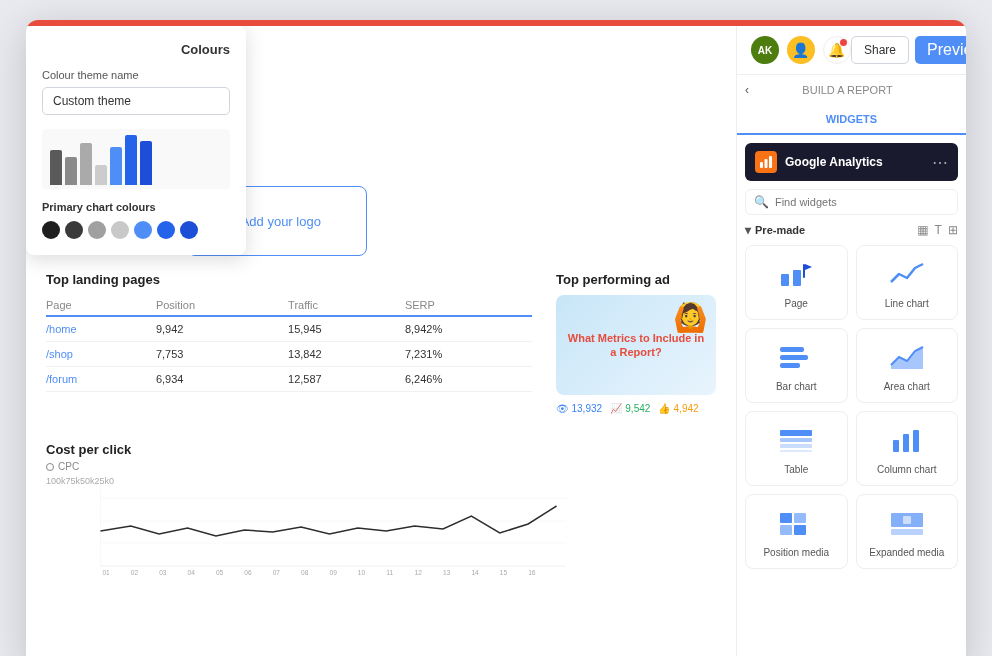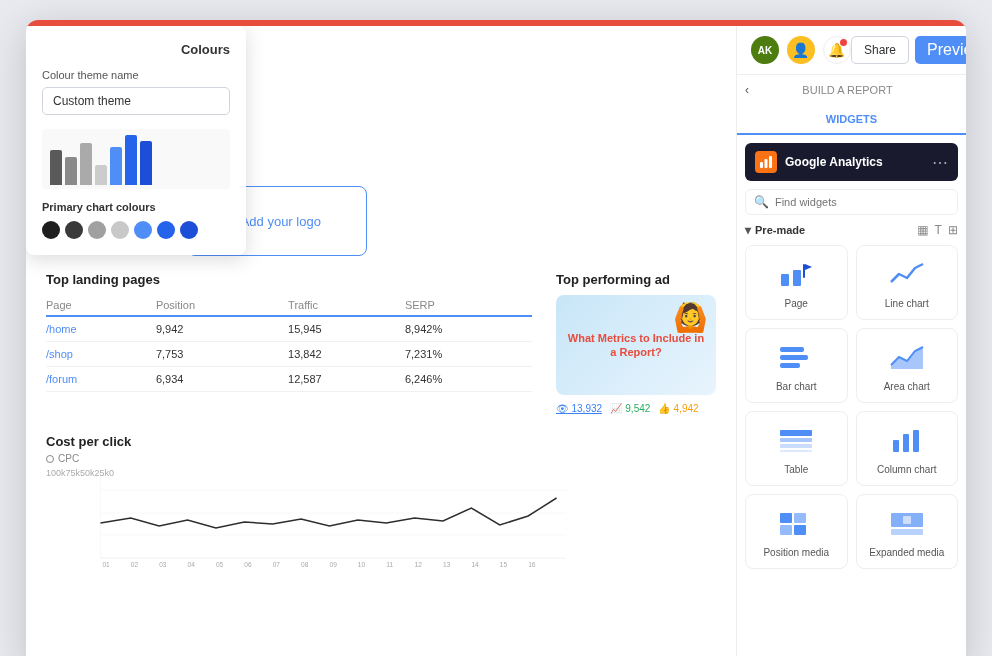--- a/index.html
+++ b/index.html
@@ -197,27 +197,27 @@
       font-weight: 700;
       color: #e74c3c;
       line-height: 1.3;
     }
     .ad-stats {
       display: flex;
       gap: 8px;
       font-size: 10px;
     }
     .ad-stat { color: #555; }
-    .ad-stat.blue { color: #3b82f6; text-decoration: underline; }
+    .ad-stat.blue { color: #3b82f6; }
     .ad-stat.green { color: #27ae60; }
     .ad-stat.orange { color: #f59e0b; }
     
     .cpc-section {
       margin-left: 20px;
-      margin-top: 20px;
+      margin-top: 28px;
     }
     .cpc-title { font-size: 13px; font-weight: 600; color: #222; margin-bottom: 4px; }
     .cpc-legend { display: flex; align-items: center; gap: 4px; font-size: 10px; color: #888; margin-bottom: 4px; }
     .cpc-legend-dot { width: 8px; height: 8px; border-radius: 50%; border: 1.5px solid #888; background: #fff; }
     .line-chart-container {
       width: 520px;
       height: 100px;
       position: relative;
     }
     .line-chart-svg { width: 100%; height: 100%; }

